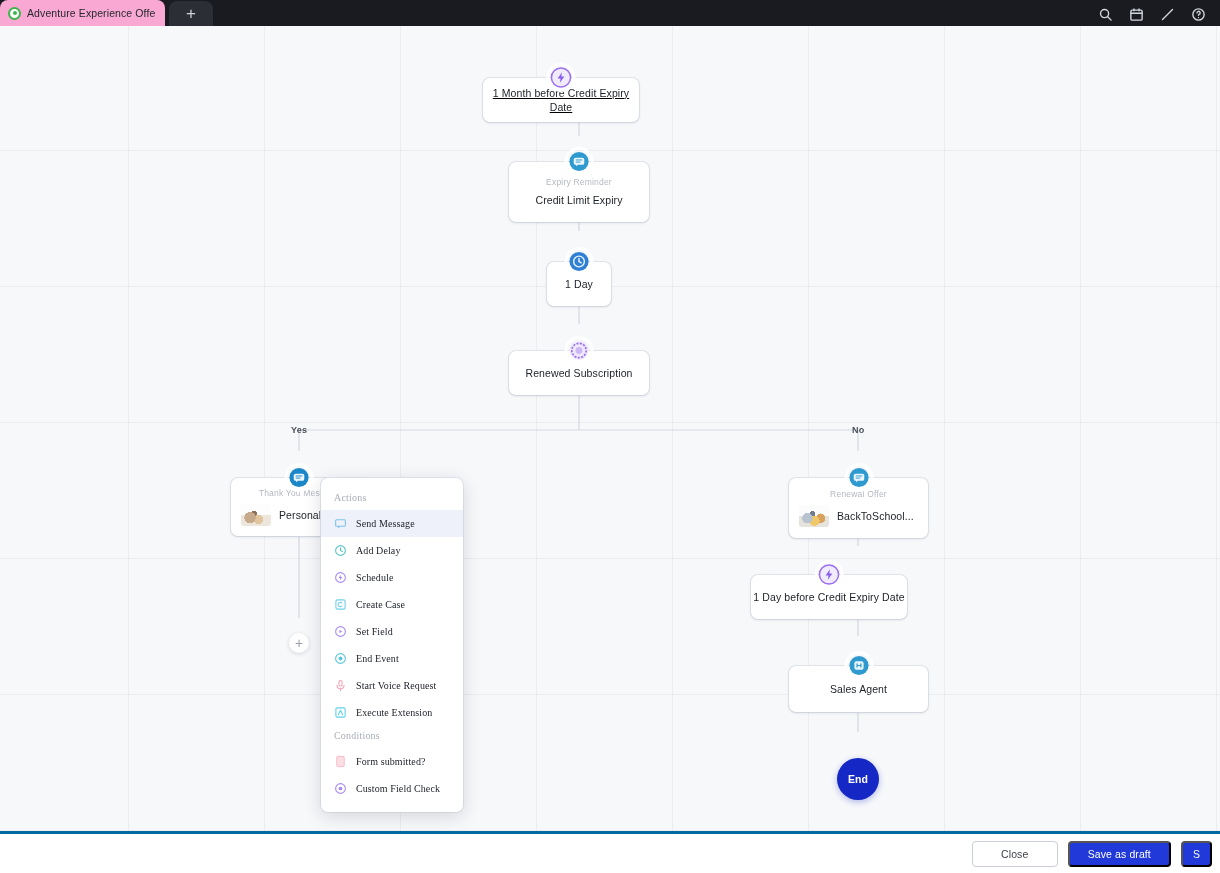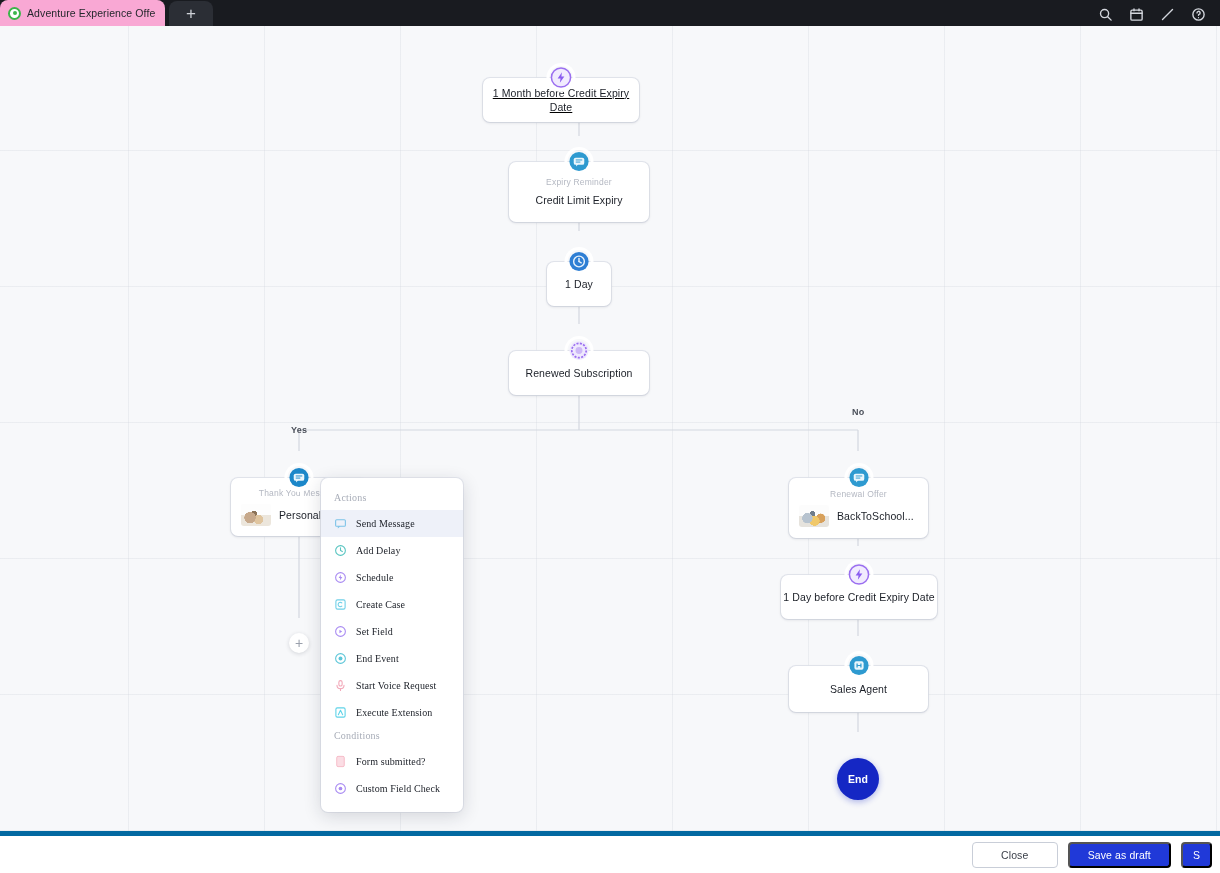--- a/index.html
+++ b/index.html
@@ -168,21 +168,21 @@
     font-weight: 500;
   }
   .menu-item.active { background: #eef1f9; }
   .menu-ic { width: 13px; height: 13px; flex: 0 0 13px; display:block; }
 
   
   .footer {
     position: absolute; left: 0; top: 831px;
     width: 1220px; height: 42px;
     background: #ffffff;
-    border-top: 5px solid #0369a1;
+    border-top: 3px solid #0369a1;
     display: flex; align-items: center; justify-content: flex-end;
     gap: 10px; padding-right: 8px;
   }
   .btn {
     height: 26px; border-radius: 4px;
     display: flex; align-items: center; justify-content: center;
     font-size: 10.5px; font-weight: 500; letter-spacing: .1px;
     padding: 0 18px; white-space: nowrap;
   }
   .btn-secondary { background: #fff; color: #3a3f49; border: 1px solid #c9ced8; min-width: 86px; }
@@ -288,21 +288,21 @@
       <svg viewBox="0 0 24 24" width="23" height="23">
         <circle cx="12" cy="12" r="10" fill="#efe9fd"></circle>
         <circle cx="12" cy="12" r="7.5" fill="none" stroke="#9b6ff0" stroke-width="1.8" stroke-dasharray="2.2 1.4"></circle>
         <circle cx="12" cy="12" r="3.6" fill="#cdb8f7"></circle>
       </svg>
     </div>
     <div class="node-title">Renewed Subscription</div>
   </div>
 
   <div class="branch-label" style="left:291px; top:399px;">Yes</div>
-  <div class="branch-label" style="left:852px; top:381px;">No</div>
+  <div class="branch-label" style="left:852px; top:399px;">No</div>
 
   <div class="node" style="left:231px; top:452px; width:136px; height:58px;">
     <div class="node-badge badge-ring" style="left:68px;">
       <svg viewBox="0 0 24 24" width="23" height="23">
         <circle cx="12" cy="12" r="10" fill="#1b87c9"></circle>
         <rect x="6.5" y="8" width="11" height="7.5" rx="2" fill="#eaf6fc"></rect>
         <path d="M9 17.2 L9 14.4 L11.6 14.4 Z" fill="#eaf6fc"></path>
         <line x1="8.6" y1="10.4" x2="15.4" y2="10.4" stroke="#1b87c9" stroke-width="1"></line>
         <line x1="8.6" y1="12.6" x2="13.4" y2="12.6" stroke="#1b87c9" stroke-width="1"></line>
       </svg>
@@ -326,21 +326,21 @@
         <line x1="8.6" y1="12.6" x2="13.4" y2="12.6" stroke="#2e9ad0" stroke-width="1"></line>
       </svg>
     </div>
     <div class="node-sub">Renewal Offer</div>
     <div class="node-media">
       <span class="thumb alt"></span>
       <span class="node-title">BackToSchool...</span>
     </div>
   </div>
 
-  <div class="node" style="left:781px; top:549px; width:156px; height:44px;text-align:right;">
+  <div class="node" style="left:751px; top:549px; width:156px; height:44px;text-align:right;">
     <div class="node-badge badge-ring">
       <svg viewBox="0 0 24 24" width="23" height="23">
         <circle cx="12" cy="12" r="10" fill="#f1ebfe" stroke="#9b6ff0" stroke-width="1.6"></circle>
         <path d="M13 6.5 L8.5 13 H11.5 L10.8 17.5 L15.5 11 H12.4 Z" fill="#8a5cf0"></path>
       </svg>
     </div>
     <div class="node-title">1 Day before Credit Expiry Date</div>
   </div>
 
   <div class="node" style="left:789px; top:640px; width:139px; height:46px;">

